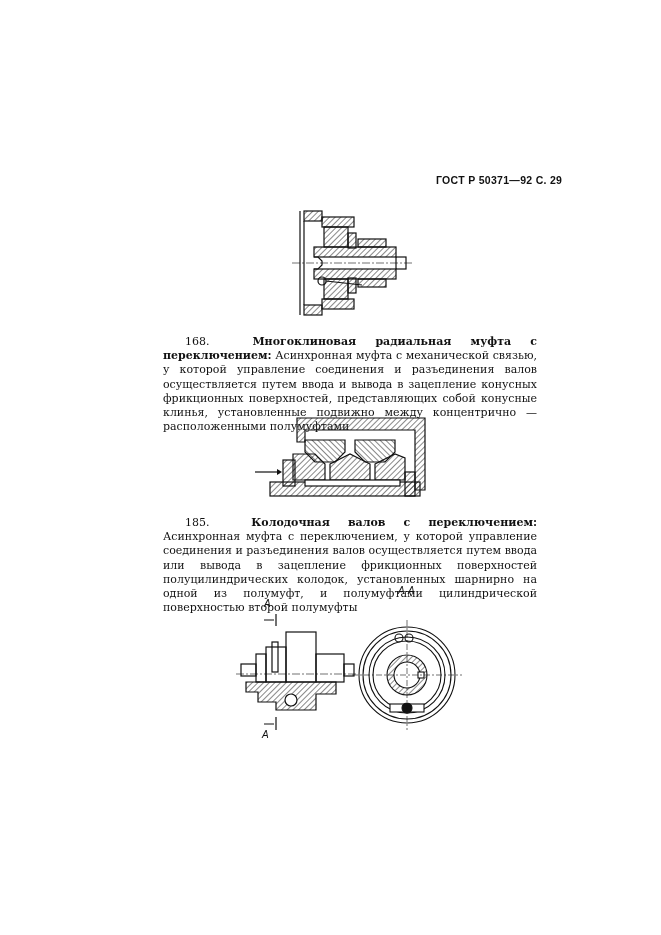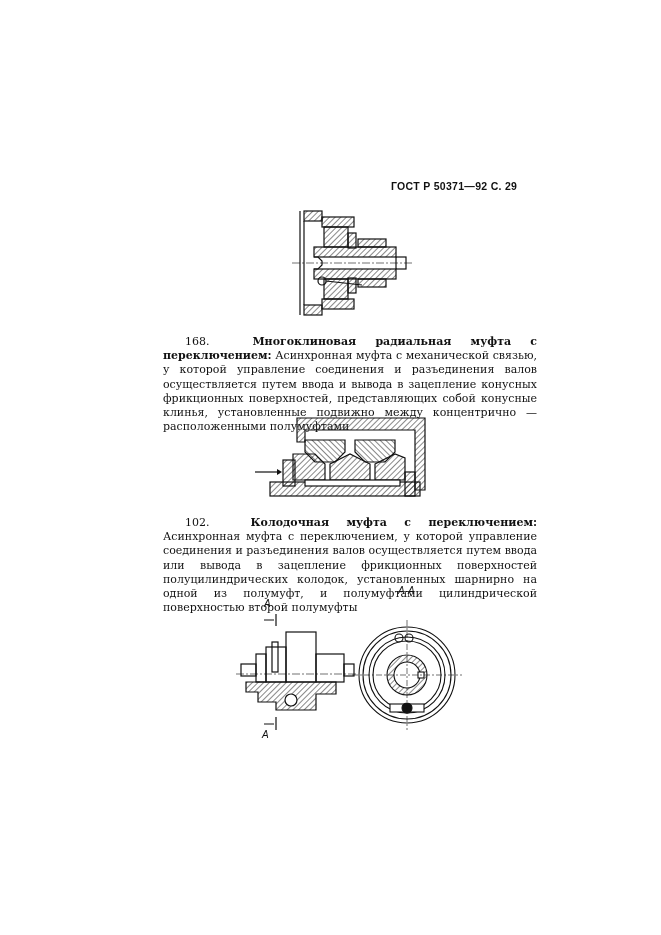--- a/index.html
+++ b/index.html
@@ -1,19 +1,19 @@
 <!DOCTYPE html>
 <html><head>
 <meta charset="utf-8">
 <style>
   html, body { margin:0; padding:0; background:#ffffff; }
   body { width:661px; height:935px; position:relative; overflow:hidden;
          font-family:"DejaVu Serif","Liberation Serif",serif; color:#111; }
-  .header { position:absolute; left:391px; top:174px; font-family:"Liberation Sans",sans-serif;
-            font-weight:bold; font-size:10.5px; letter-spacing:0.3px;margin-top:6px; }
+  .header { position:absolute; left:436px; top:174px; font-family:"Liberation Sans",sans-serif;
+            font-weight:bold; font-size:10.5px; letter-spacing:0.3px; }
   .para { position:absolute; left:163px; width:374px; font-size:11px; line-height:14.2px;
           text-align:justify; }
   .para b { font-weight:bold;margin-left:24px; }
   .fig { position:absolute; }
   .lbl { position:absolute; font-family:"Liberation Sans",sans-serif; font-style:italic; font-size:10px; }
 </style>
 </head>
 <body>
 
 <div class="header">ГОСТ Р 50371—92 С. 29</div>
@@ -72,22 +72,22 @@
     <rect x="28" y="48" width="12" height="26" fill="url(#h2)"></rect>
     <rect x="15" y="70" width="150" height="14" fill="url(#h2)"></rect>
     <rect x="50" y="68" width="95" height="6" fill="#fff"></rect>
     <rect x="150" y="60" width="10" height="24" fill="url(#h2)"></rect>
   </g>
   <line x1="0" y1="60" x2="22" y2="60" stroke="#111" stroke-width="1.2"></line>
   <polygon points="22,57 27,60 22,63" fill="#111"></polygon>
 </svg>
 
 <div class="para" style="top:516px;text-indent:22px;">
-  <span>102.</span>
-  <b>Колодочная муфта с переключением:</b>
+  <span>185.</span>
+  <b>Колодочная валов с переключением:</b>
   <span>Асинхронная муфта с переключением, у которой управление соединения и разъединения валов осуществляется путем ввода или вывода в зацепление фрикционных поверхностей полуцилиндрических колодок, установленных шарнирно на одной из полумуфт, и полумуфтами цилиндрической поверхностью второй полумуфты</span>
 </div>
 
 <svg class="fig" style="left:236px;top:602px" width="120" height="135" viewBox="0 0 120 135">
   <defs>
     <pattern id="h4" width="4" height="4" patternUnits="userSpaceOnUse" patternTransform="rotate(45)">
       <line x1="0" y1="0" x2="0" y2="4" stroke="#111" stroke-width="1"></line>
     </pattern>
   </defs>
   <g stroke="#111" stroke-width="1.2" fill="none">

